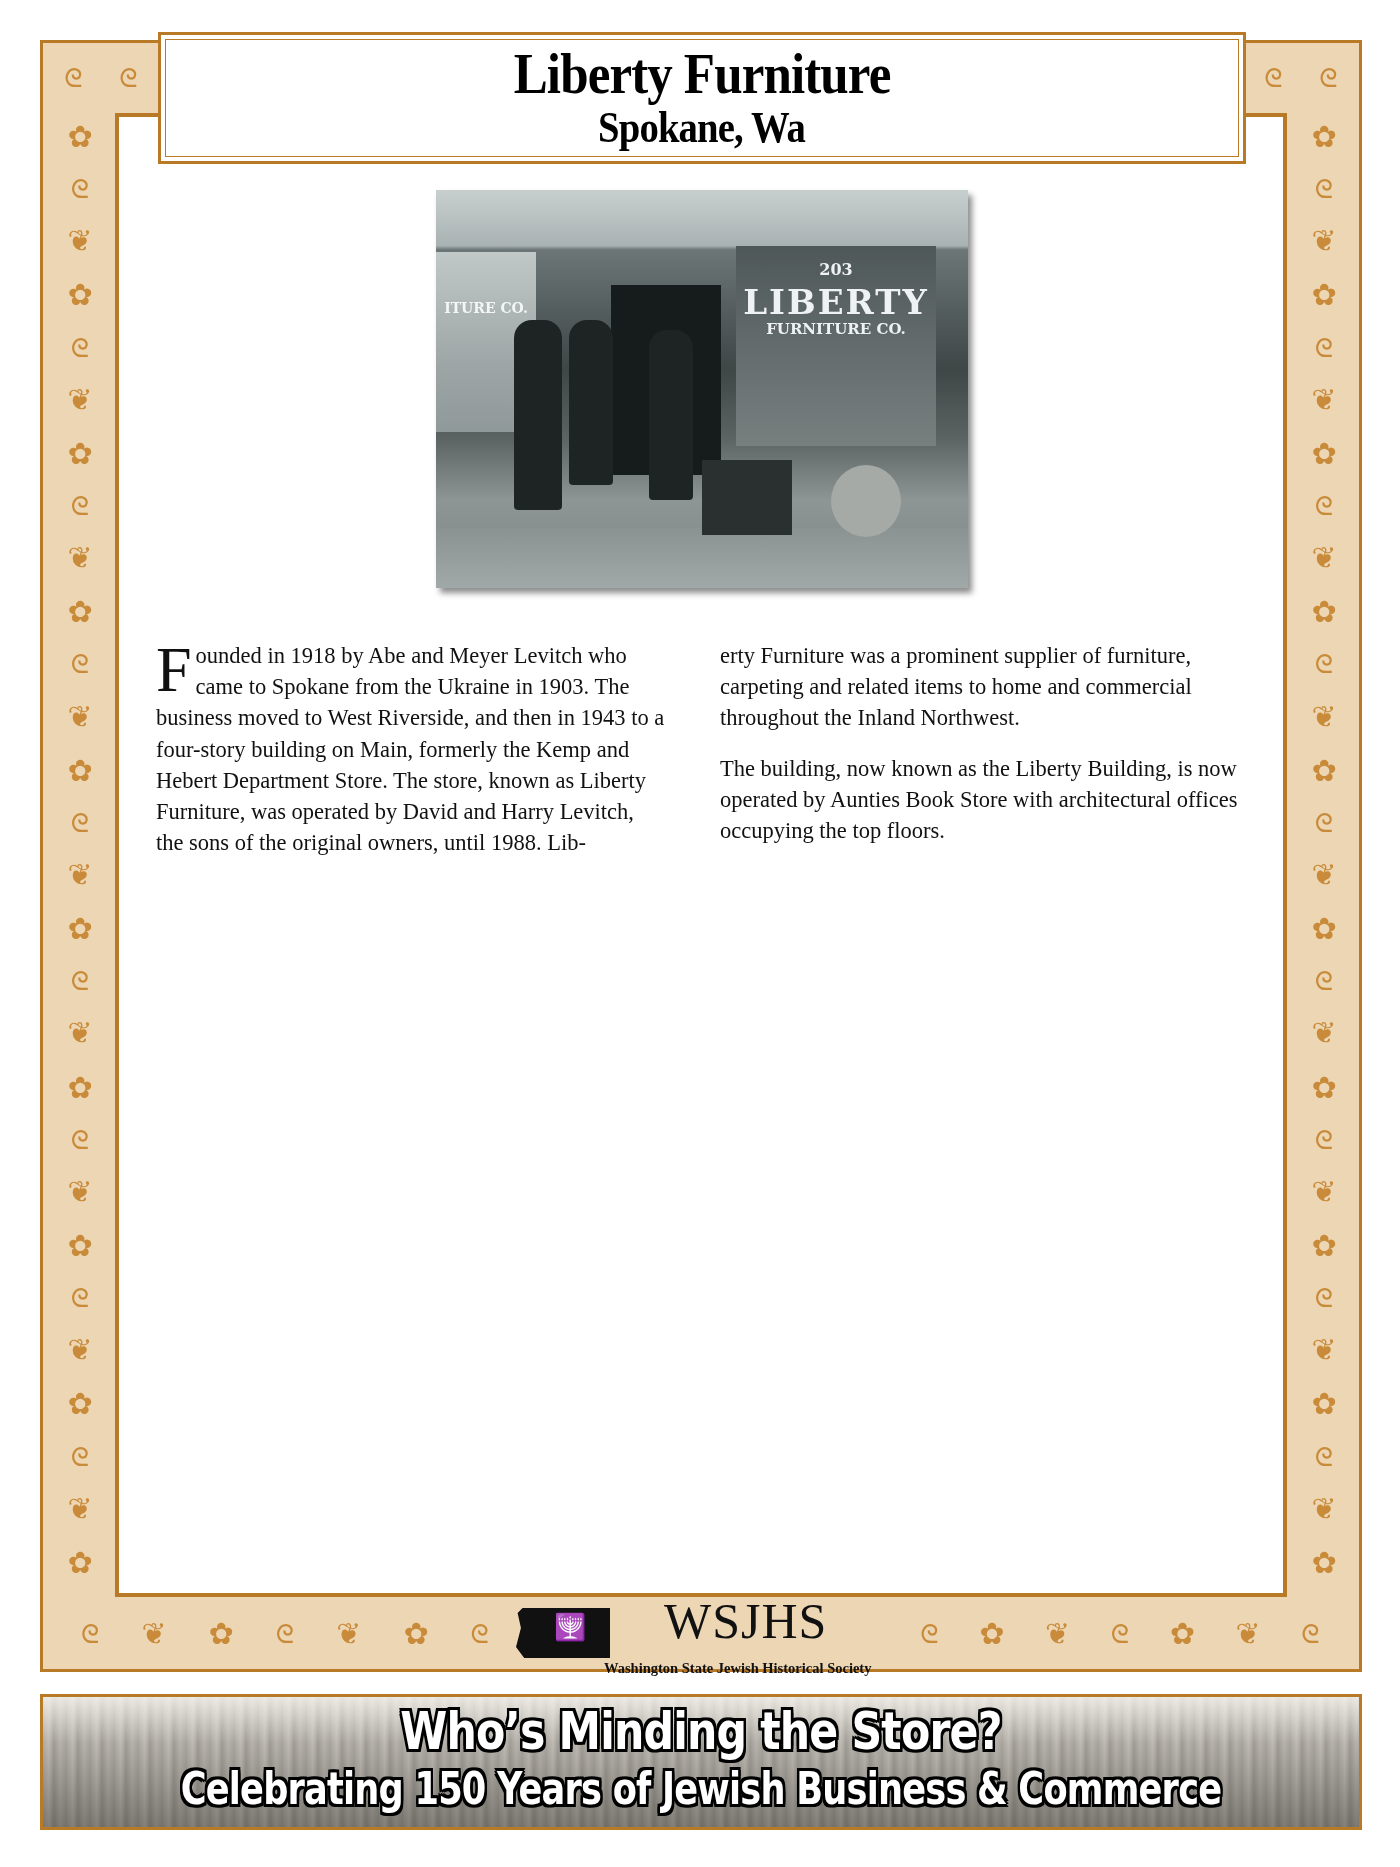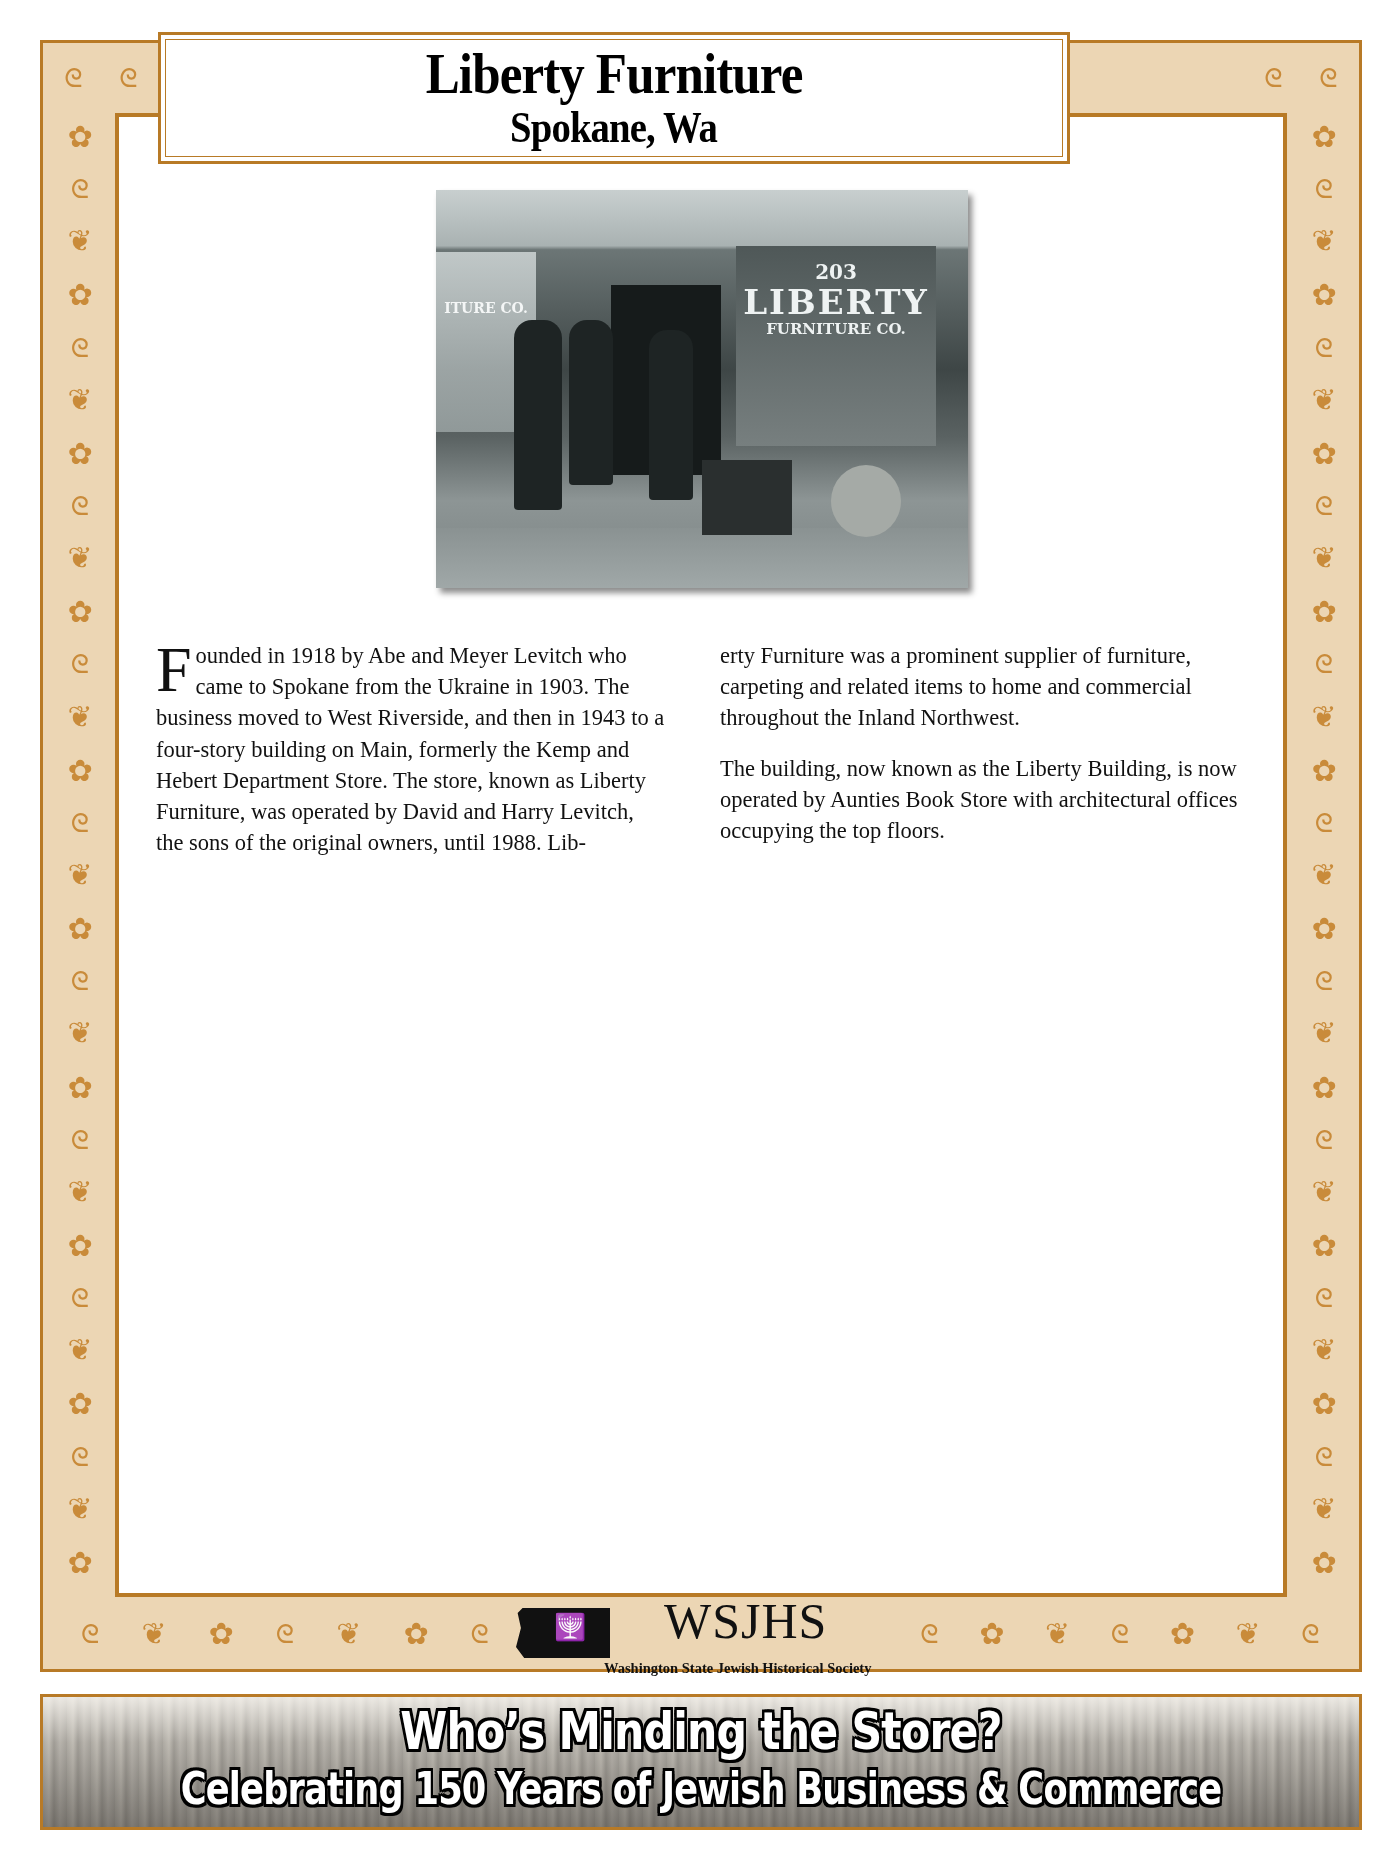--- a/index.html
+++ b/index.html
@@ -14,41 +14,41 @@
     position:absolute; left:115px; top:113px; width:1172px; height:1484px;
     background:#ffffff; border:4px solid #b87a26; box-sizing:border-box;
   }
   .ornament-row { position:absolute; display:flex; align-items:center; justify-content:space-around; }
   .ornament-col { position:absolute; display:flex; flex-direction:column; align-items:center; justify-content:space-around; }
   .orn { color:#c98b3a; font-size:30px; line-height:1; font-family:"DejaVu Sans", sans-serif; }
   .orn.swirl { font-size:26px; }
 
   
   .title-box {
-    position:absolute; left:158px; top:32px; width:912px; height:132px;
+    position:absolute; left:158px; top:32px; width:1088px; height:132px;
     background:#ffffff; border:3px solid #b87a26; box-sizing:border-box;
     outline:1px solid #b87a26; outline-offset:-8px;
     display:flex; flex-direction:column; align-items:center; justify-content:center;
   }
   .title-main { font-family:"Liberation Serif", serif; font-weight:bold; font-size:58px; line-height:1.0; letter-spacing:-1px; transform:scaleX(0.88); color:#000; }
   .title-sub { font-family:"Liberation Serif", serif; font-weight:bold; font-size:44px; line-height:1.05; letter-spacing:-1px; transform:scaleX(0.88); color:#000; margin-top:2px; }
 
   
   .photo {
     position:absolute; left:436px; top:190px; width:532px; height:398px;
     box-shadow:4px 5px 6px rgba(0,0,0,0.45);
     background:
       linear-gradient(180deg, #c8cfcf 0%, #a9b2b2 14%, #6c7676 15%, #3e4646 45%, #5a6262 62%, #8d9595 78%, #7b8383 100%);
     overflow:hidden;
   }
   .photo .window-left { position:absolute; left:0; top:62px; width:100px; height:180px; background:linear-gradient(180deg,#cfd6d6,#9aa3a3); opacity:0.85; }
   .photo .door { position:absolute; left:175px; top:95px; width:110px; height:190px; background:#161b1b; }
   .photo .window-right { position:absolute; left:300px; top:56px; width:200px; height:200px; background:linear-gradient(180deg,#4f5858,#777f7f); }
   .photo .sign-text { position:absolute; color:#eef2f2; font-family:"DejaVu Serif", serif; font-weight:bold; text-align:center; }
-  .photo .sign-num { left:330px; top:70px; width:140px; font-size:20px; }
+  .photo .sign-num { left:330px; top:70px; width:140px; font-size:16px; }
   .photo .sign-liberty { left:305px; top:92px; width:190px; font-size:34px; letter-spacing:2px; }
   .photo .sign-furn { left:300px; top:130px; width:200px; font-size:15px; }
   .photo .sign-left { left:0px; top:110px; width:100px; font-size:14px; color:#f4f6f6; }
   .photo .person { position:absolute; background:#1e2424; border-radius:18px 18px 4px 4px; }
   .photo .p1 { left:78px; top:130px; width:48px; height:190px; }
   .photo .p2 { left:133px; top:130px; width:44px; height:165px; }
   .photo .p3 { left:213px; top:140px; width:44px; height:170px; }
   .photo .trunk { position:absolute; left:266px; top:270px; width:90px; height:75px; background:#2a2f2f; }
   .photo .tub { position:absolute; left:395px; top:275px; width:70px; height:72px; border-radius:50%; background:#a5aaa6; }
   .photo .sidewalk { position:absolute; left:0; bottom:0; width:100%; height:60px; background:linear-gradient(180deg,#8a9292,#a0a8a8); }

